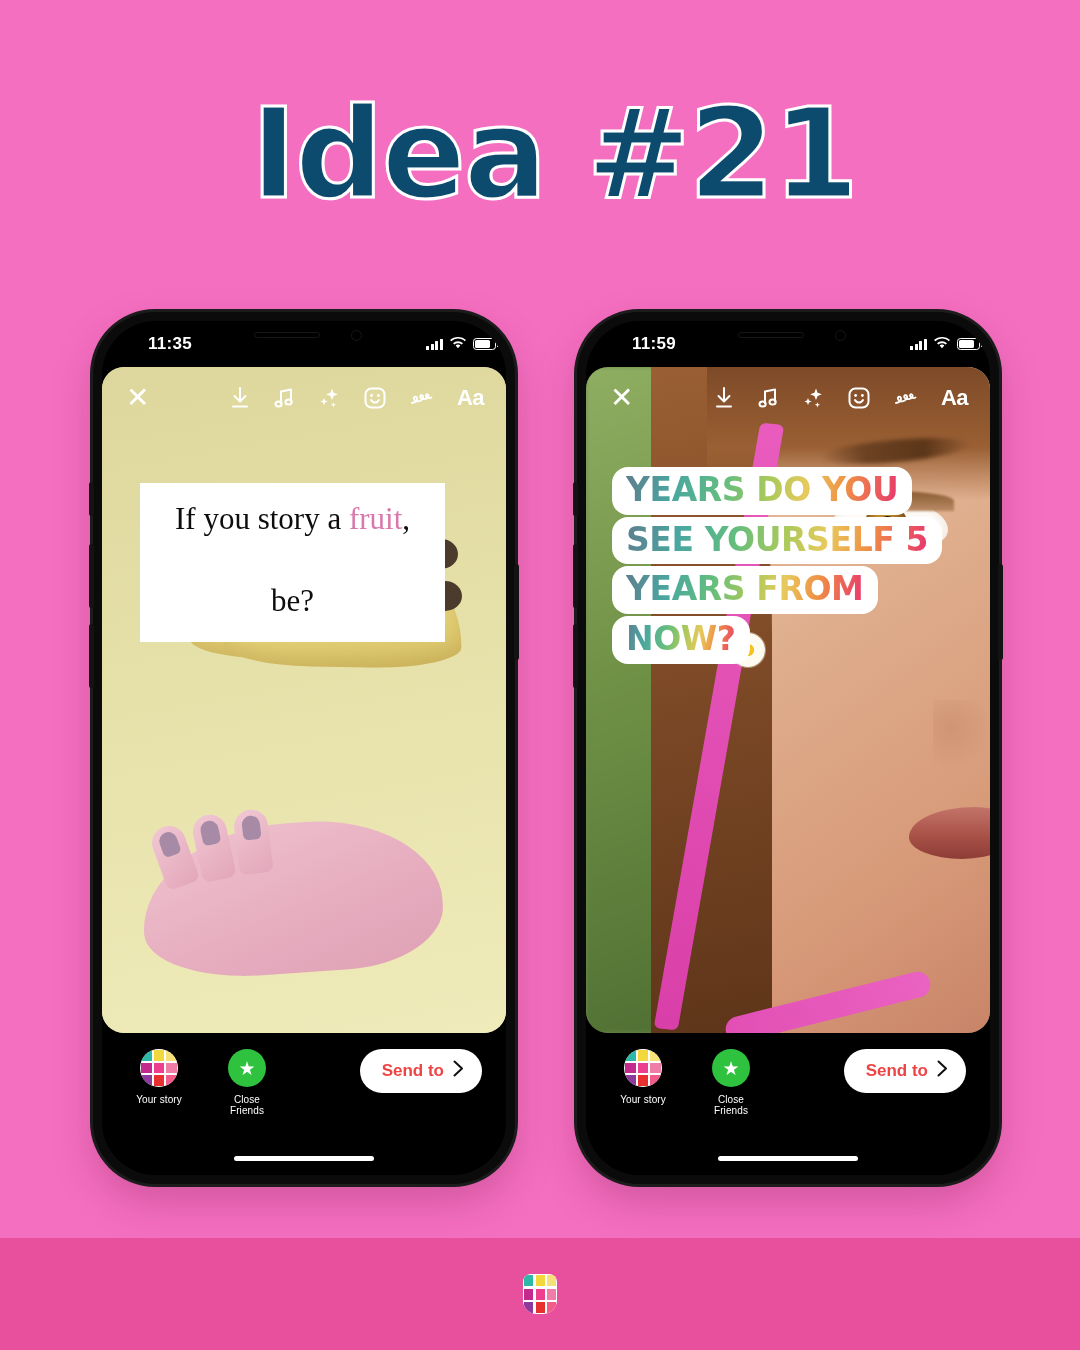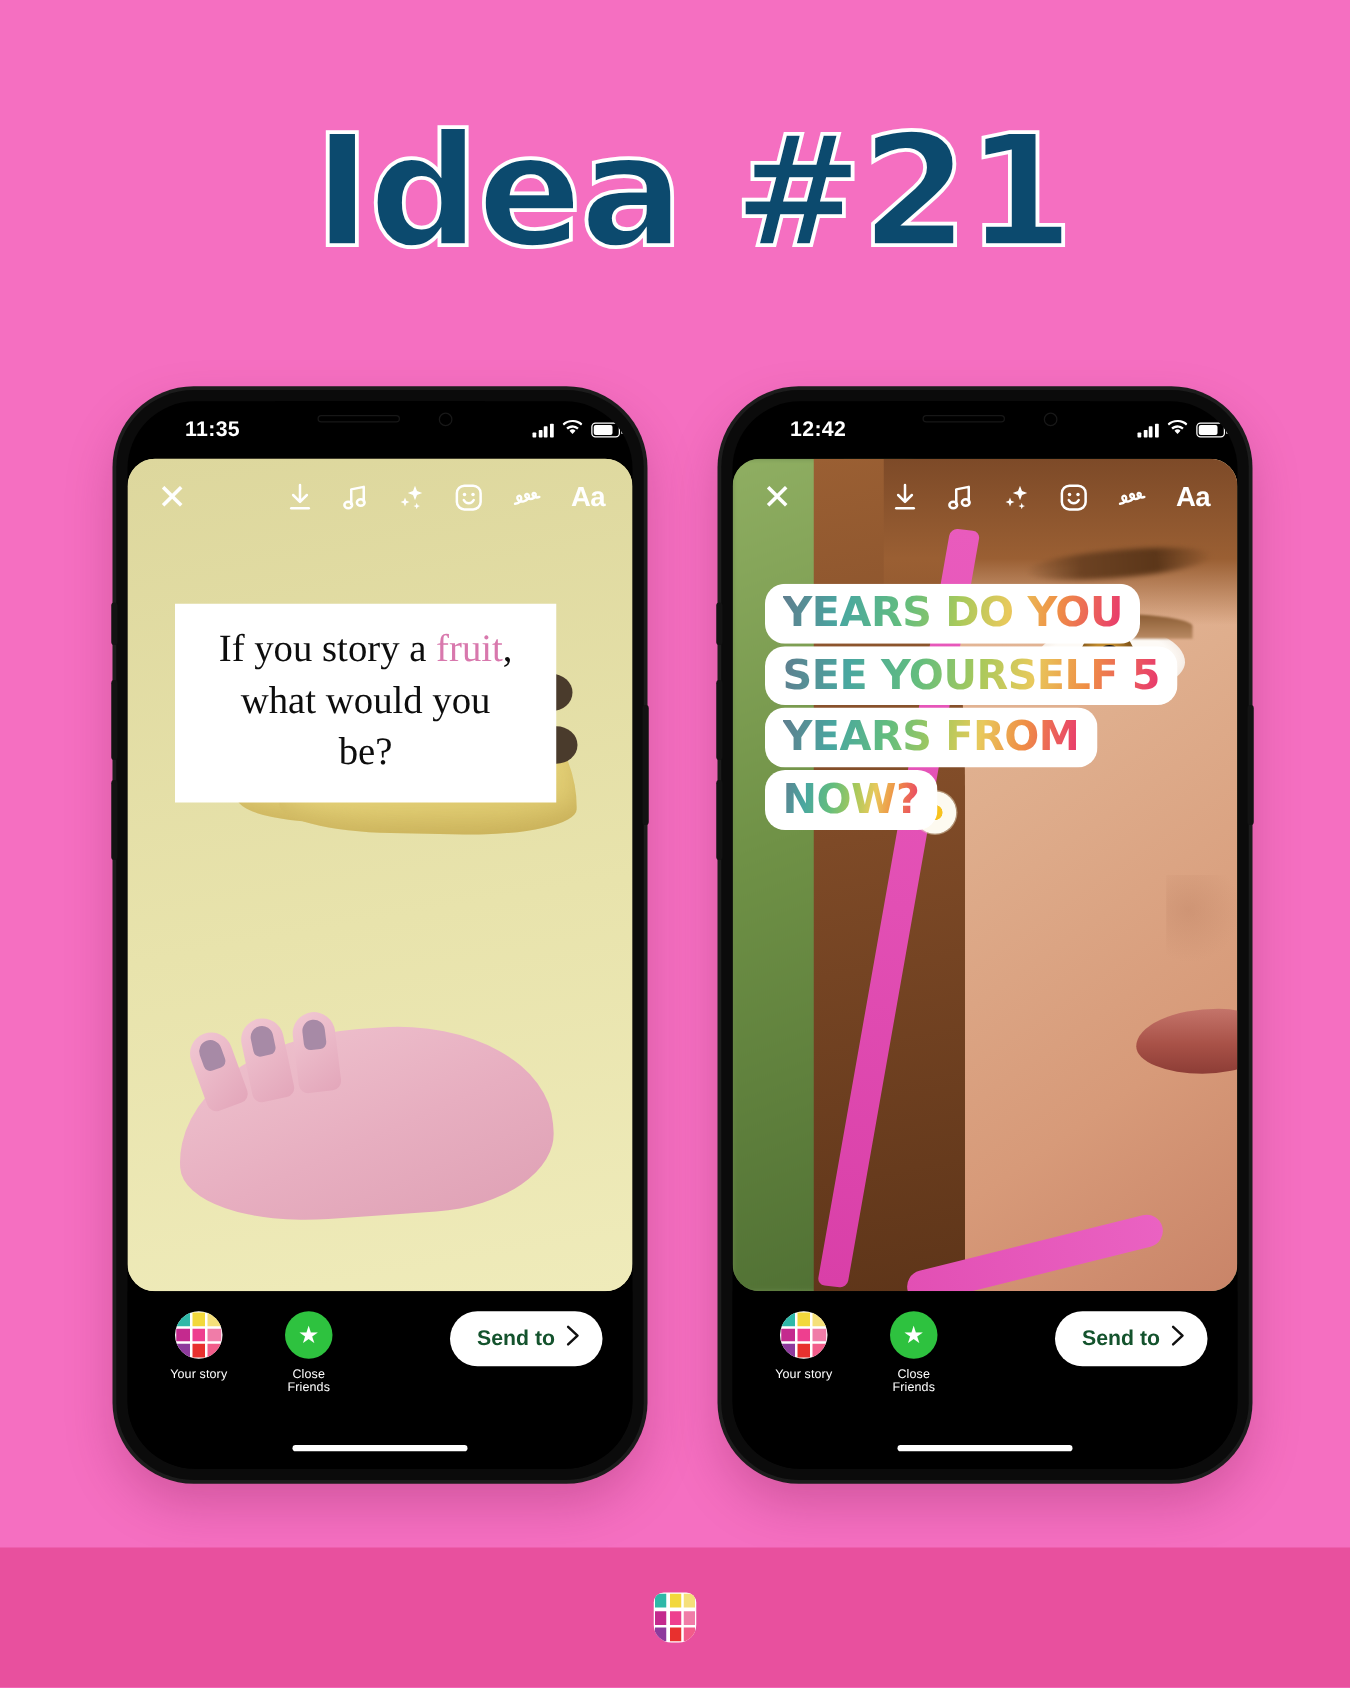--- a/index.html
+++ b/index.html
@@ -278,21 +278,21 @@
     gap:2px; background:#fff; padding:1px;
   }
   .mini-avatar span{ display:block; }
   .cf-circle{
     width:38px; height:38px; border-radius:50%; margin:0 auto;
     background:#2ec23f; display:flex; align-items:center; justify-content:center;
     color:#fff; font-size:19px; line-height:1;
   }
   .sendto{
     position:absolute; right:24px; top:16px;
-    background:#fff; color:#14532d;
+    background:#fff; color:#ef4444;
     border-radius:30px; padding:11px 18px 11px 22px;
     font-size:17px; font-weight:600;
     display:flex; align-items:center; gap:9px; cursor:pointer;
   }
   .home-ind{
     position:absolute; left:50%; transform:translateX(-50%); bottom:14px;
     width:140px; height:5px; background:#fff; border-radius:3px;
   }
 
   
@@ -424,21 +424,21 @@
             <svg width="26" height="24" viewBox="0 0 26 24">
                 <path d="M3 17c3.2-.4 5-2 5-4.2 0-1.7-1.2-2.6-2.4-2-1.3.7-.9 2.8.8 3.8 2.1 1.2 5.2.5 6.9-1.5 1.5-1.7 1-3.6-.5-3.9-1.4-.3-2.2 1.2-1.2 2.5 1.2 1.6 4.3 2 6.5.6 1.8-1.2 2-3.2.7-3.8-1.3-.6-2.3.7-1.5 2 .9 1.4 3.4 2 5.2 1" stroke="#fff" stroke-width="1.9" fill="none" stroke-linecap="round"></path>
               </svg>
           </span>
           <span class="tool aa">Aa</span>
         </span>
       </div>
 
       <div class="quote-card">
         <span>If you story a </span><span class="hl">fruit</span><span>,</span><br>
-        <span>what would you</span><br>
+        <br>
         <span>be?</span>
       </div>
 
     </div>
 
     <div class="actionbar">
       <div class="dest">
         <div class="item">
           <div class="mini-avatar">
             <span style="background:#2EB8A8"></span>
@@ -479,21 +479,21 @@
   <span class="btn-side b4"></span>
 
   <div class="phone-inner">
 
     <div class="notch">
       <span class="speaker"></span>
       <span class="cam"></span>
     </div>
 
     <div class="status">
-      <span class="time">12:42</span>
+      <span class="time">11:59</span>
       <span class="right">
         <span class="bars">
             <i></i>
             <i></i>
             <i></i>
             <i></i>
           </span>
         <span>
           <svg width="16" height="12" viewBox="0 0 16 12">
               <path d="M8 11.2 5.6 8.5a3.6 3.6 0 0 1 4.8 0z" fill="#fff"></path>

